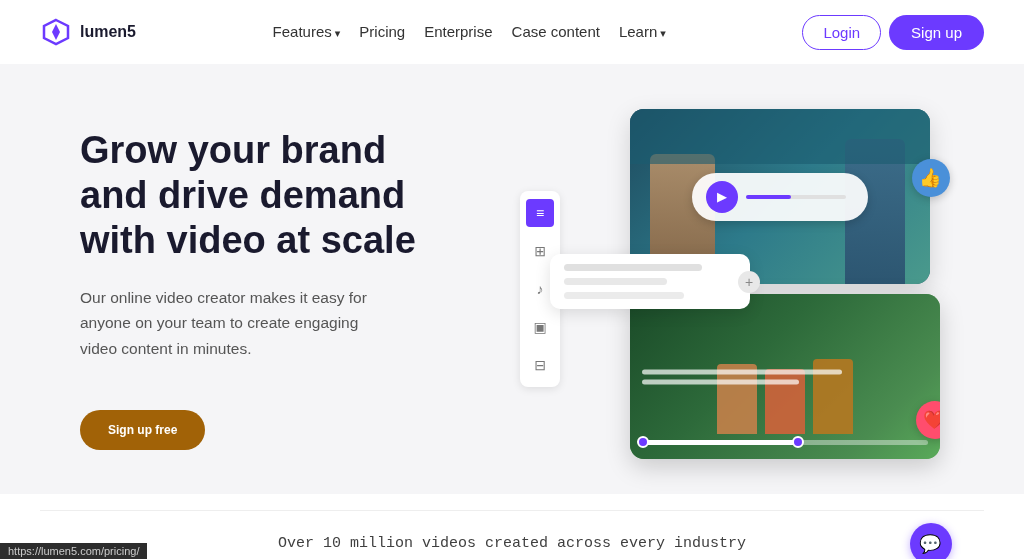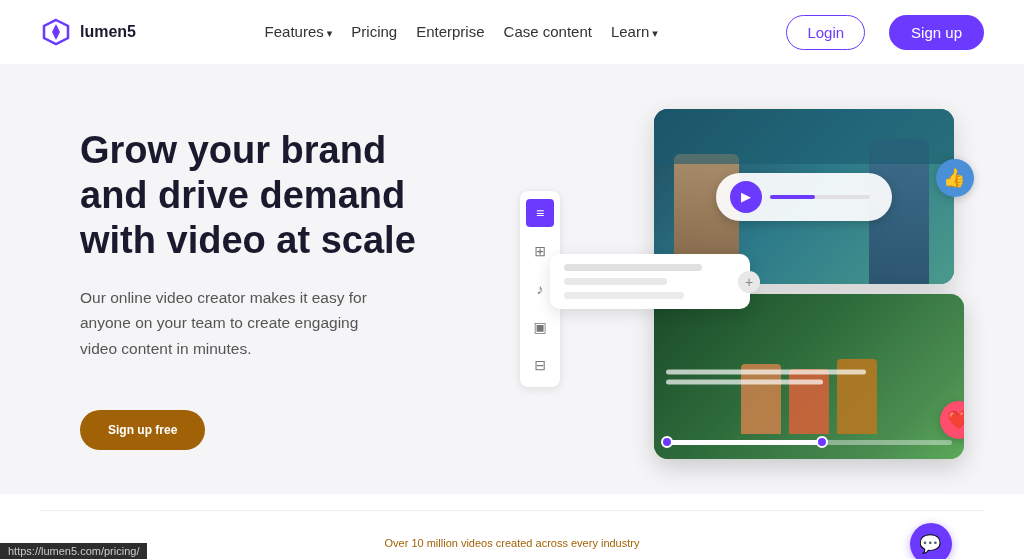--- a/index.html
+++ b/index.html
@@ -42,21 +42,21 @@
       font-size: 15px;
       font-weight: 450;
     }
     .nav-links li a.has-arrow::after {
       content: ' ▾';
       font-size: 11px;
     }
     .nav-actions {
       display: flex;
       align-items: flex-start;
-      gap: 24px;
+      gap: 8px;
     }
     .btn-login {
       border: 1.5px solid #6c3aff;
       color: #6c3aff;
       background: transparent;
       padding: 8px 20px;
       border-radius: 50px;
       font-size: 15px;
       font-weight: 500;
       cursor: pointer;
@@ -69,21 +69,21 @@
       border-radius: 50px;
       font-size: 15px;
       font-weight: 500;
       cursor: pointer;
     }
 
     
     .hero {
       display: flex;
       align-items: center;
-      padding: 40px 60px 20px 80px;
+      padding: 40px 84px 20px 80px;
       background: #f5f5f7;
       min-height: 430px;
       position: relative;
     }
     .hero-left {
       flex: 0 0 420px;
       padding-right: 40px;
     }
     .hero-title {
       font-size: 38px;
@@ -361,23 +361,24 @@
     .bottom-strip {
       background: #fff;
       height: 65px;
       display: flex;
       align-items: center;
       justify-content: center;
       border-top: 1px solid #eee;
       position: relative;
     }
     .bottom-strip-text {
-      font-size: 11px;
-      color: #a16207;
+      font-size: 15px;
+      color: #404040;
       font-weight: 450;
+      font-family: Liberation Mono, monospace;
     }
     .chat-bubble {
       position: absolute;
       right: 32px;
       bottom: 10px;
       width: 42px;
       height: 42px;
       background: #6c3aff;
       border-radius: 50%;
       display: flex;

